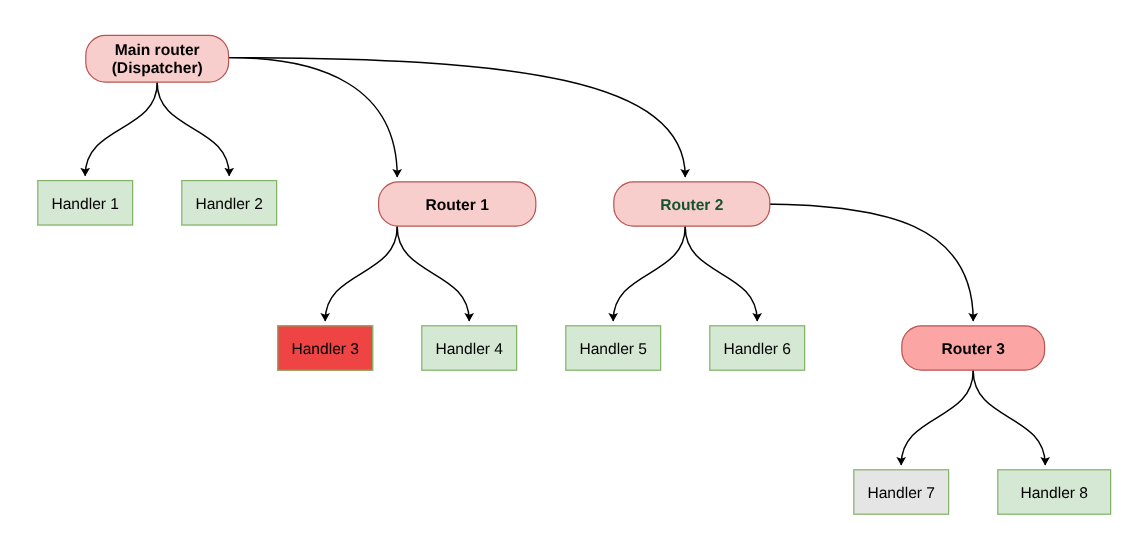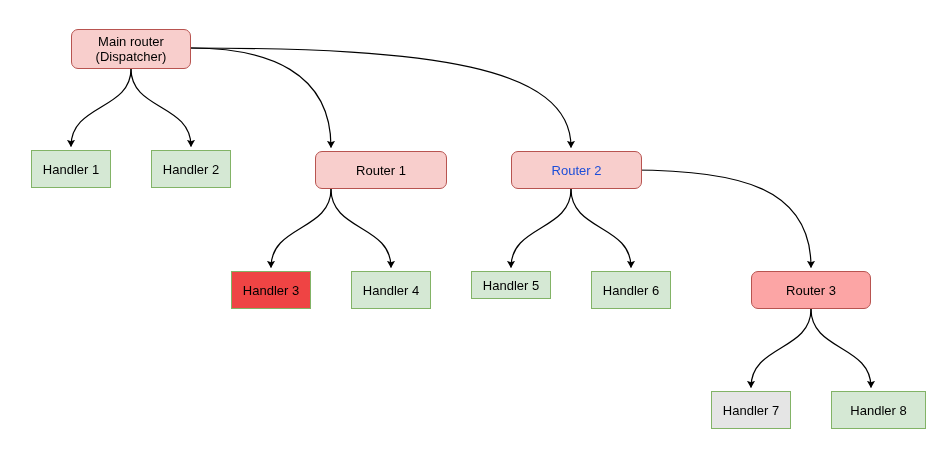--- a/index.html
+++ b/index.html
@@ -32,21 +32,22 @@
     text-align: center;
     font-size: 13px;
     line-height: 15px;
     color: #000000;
     white-space: pre-line;
     z-index: 2;
   }
   .node-router {
     background: #f8cecc;
     border: 1px solid #b85450;
-    border-radius: 7px;
+    border-radius: 17px;
+    font-weight: bold;
   }
   .node-handler {
     background: #d5e8d4;
     border: 1px solid #82b366;
     border-radius: 0;
   }
   .node-label {
     display: block;
     white-space: pre-line;
   }
@@ -74,22 +75,22 @@
         <path d="M 811 309 C 811 351 751 345 751 387" fill="none" stroke="#000000" stroke-width="1.2" stroke-linecap="round" marker-end="url(#arrow-head)"></path>
         <path d="M 811 309 C 811 351 871 345 871 387" fill="none" stroke="#000000" stroke-width="1.2" stroke-linecap="round" marker-end="url(#arrow-head)"></path>
       </g>
   </svg>
   <div id="nodes-group">
       <div class="node node-router" style="left: 71px; top: 29px; width: 120px; height: 40px; background: rgb(248, 206, 204); border-color: rgb(184, 84, 80); color: rgb(0, 0, 0);"><span class="node-label">Main router
 (Dispatcher)</span></div>
       <div class="node node-handler" style="left: 31px; top: 150px; width: 80px; height: 38px; background: rgb(213, 232, 212); border-color: rgb(130, 179, 102); color: rgb(0, 0, 0);"><span class="node-label">Handler 1</span></div>
       <div class="node node-handler" style="left: 151px; top: 150px; width: 80px; height: 38px; background: rgb(213, 232, 212); border-color: rgb(130, 179, 102); color: rgb(0, 0, 0);"><span class="node-label">Handler 2</span></div>
       <div class="node node-router" style="left: 271px; top: 151px; width: 132px; height: 38px; background: rgb(248, 206, 204); border-color: rgb(184, 84, 80); color: rgb(0, 0, 0); margin-left: 44px;"><span class="node-label">Router 1</span></div>
-      <div class="node node-router" style="left: 511px; top: 151px; width: 131px; height: 38px; background: rgb(248, 206, 204); border-color: rgb(184, 84, 80); color: #1d4ed8;"><span class="node-label">Router 2</span></div>
+      <div class="node node-router" style="left: 511px; top: 151px; width: 131px; height: 38px; background: rgb(248, 206, 204); border-color: rgb(184, 84, 80); color: #14532d;"><span class="node-label">Router 2</span></div>
       <div class="node node-handler" style="left: 231px; top: 271px; width: 80px; height: 38px; background: #ef4444; border-color: rgb(130, 179, 102); color: rgb(0, 0, 0);"><span class="node-label">Handler 3</span></div>
       <div class="node node-handler" style="left: 351px; top: 271px; width: 80px; height: 38px; background: rgb(213, 232, 212); border-color: rgb(130, 179, 102); color: rgb(0, 0, 0);"><span class="node-label">Handler 4</span></div>
-      <div class="node node-handler" style="left: 471px; top: 271px; width: 80px; height: 28px; background: rgb(213, 232, 212); border-color: rgb(130, 179, 102); color: rgb(0, 0, 0);"><span class="node-label">Handler 5</span></div>
+      <div class="node node-handler" style="left: 471px; top: 271px; width: 80px; height: 38px; background: rgb(213, 232, 212); border-color: rgb(130, 179, 102); color: rgb(0, 0, 0);"><span class="node-label">Handler 5</span></div>
       <div class="node node-handler" style="left: 591px; top: 271px; width: 80px; height: 38px; background: rgb(213, 232, 212); border-color: rgb(130, 179, 102); color: rgb(0, 0, 0);"><span class="node-label">Handler 6</span></div>
       <div class="node node-router" style="left: 751px; top: 271px; width: 120px; height: 38px; background: #fca5a5; border-color: rgb(184, 84, 80); color: rgb(0, 0, 0);"><span class="node-label">Router 3</span></div>
       <div class="node node-handler" style="left: 711px; top: 391px; width: 80px; height: 38px; background: #e5e5e5; border-color: rgb(130, 179, 102); color: rgb(0, 0, 0);"><span class="node-label">Handler 7</span></div>
       <div class="node node-handler" style="left: 831px; top: 391px; width: 95px; height: 38px; background: rgb(213, 232, 212); border-color: rgb(130, 179, 102); color: rgb(0, 0, 0);"><span class="node-label">Handler 8</span></div>
     </div>
 </div>
 
 </body></html>

